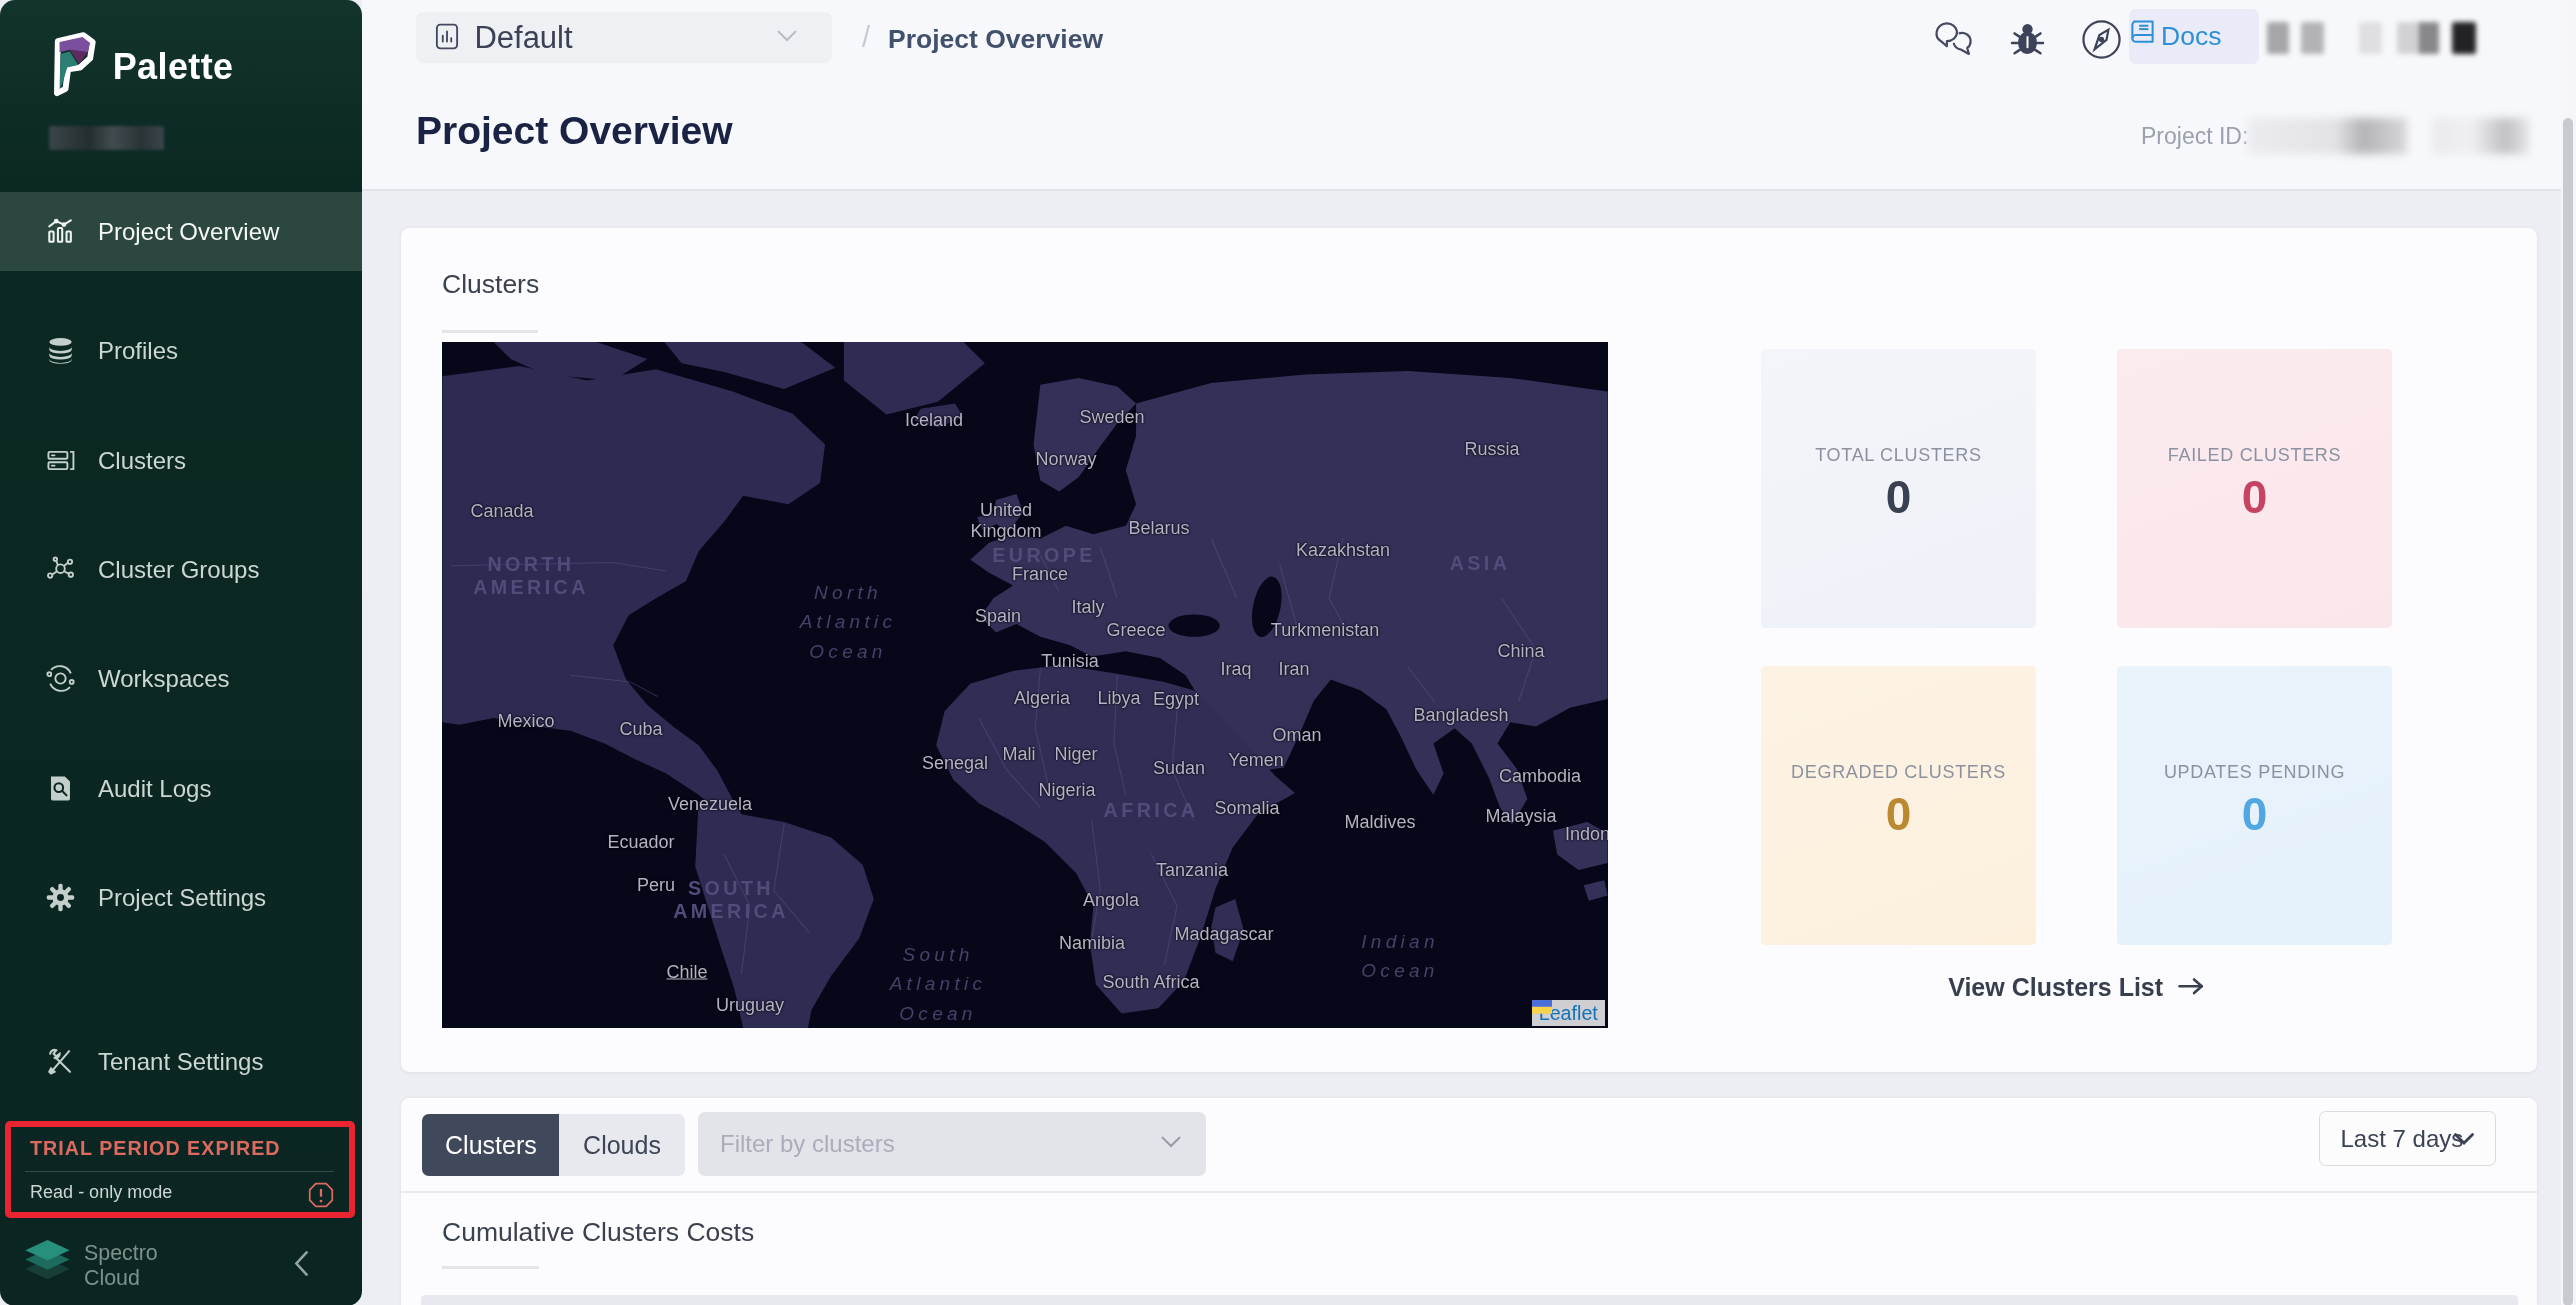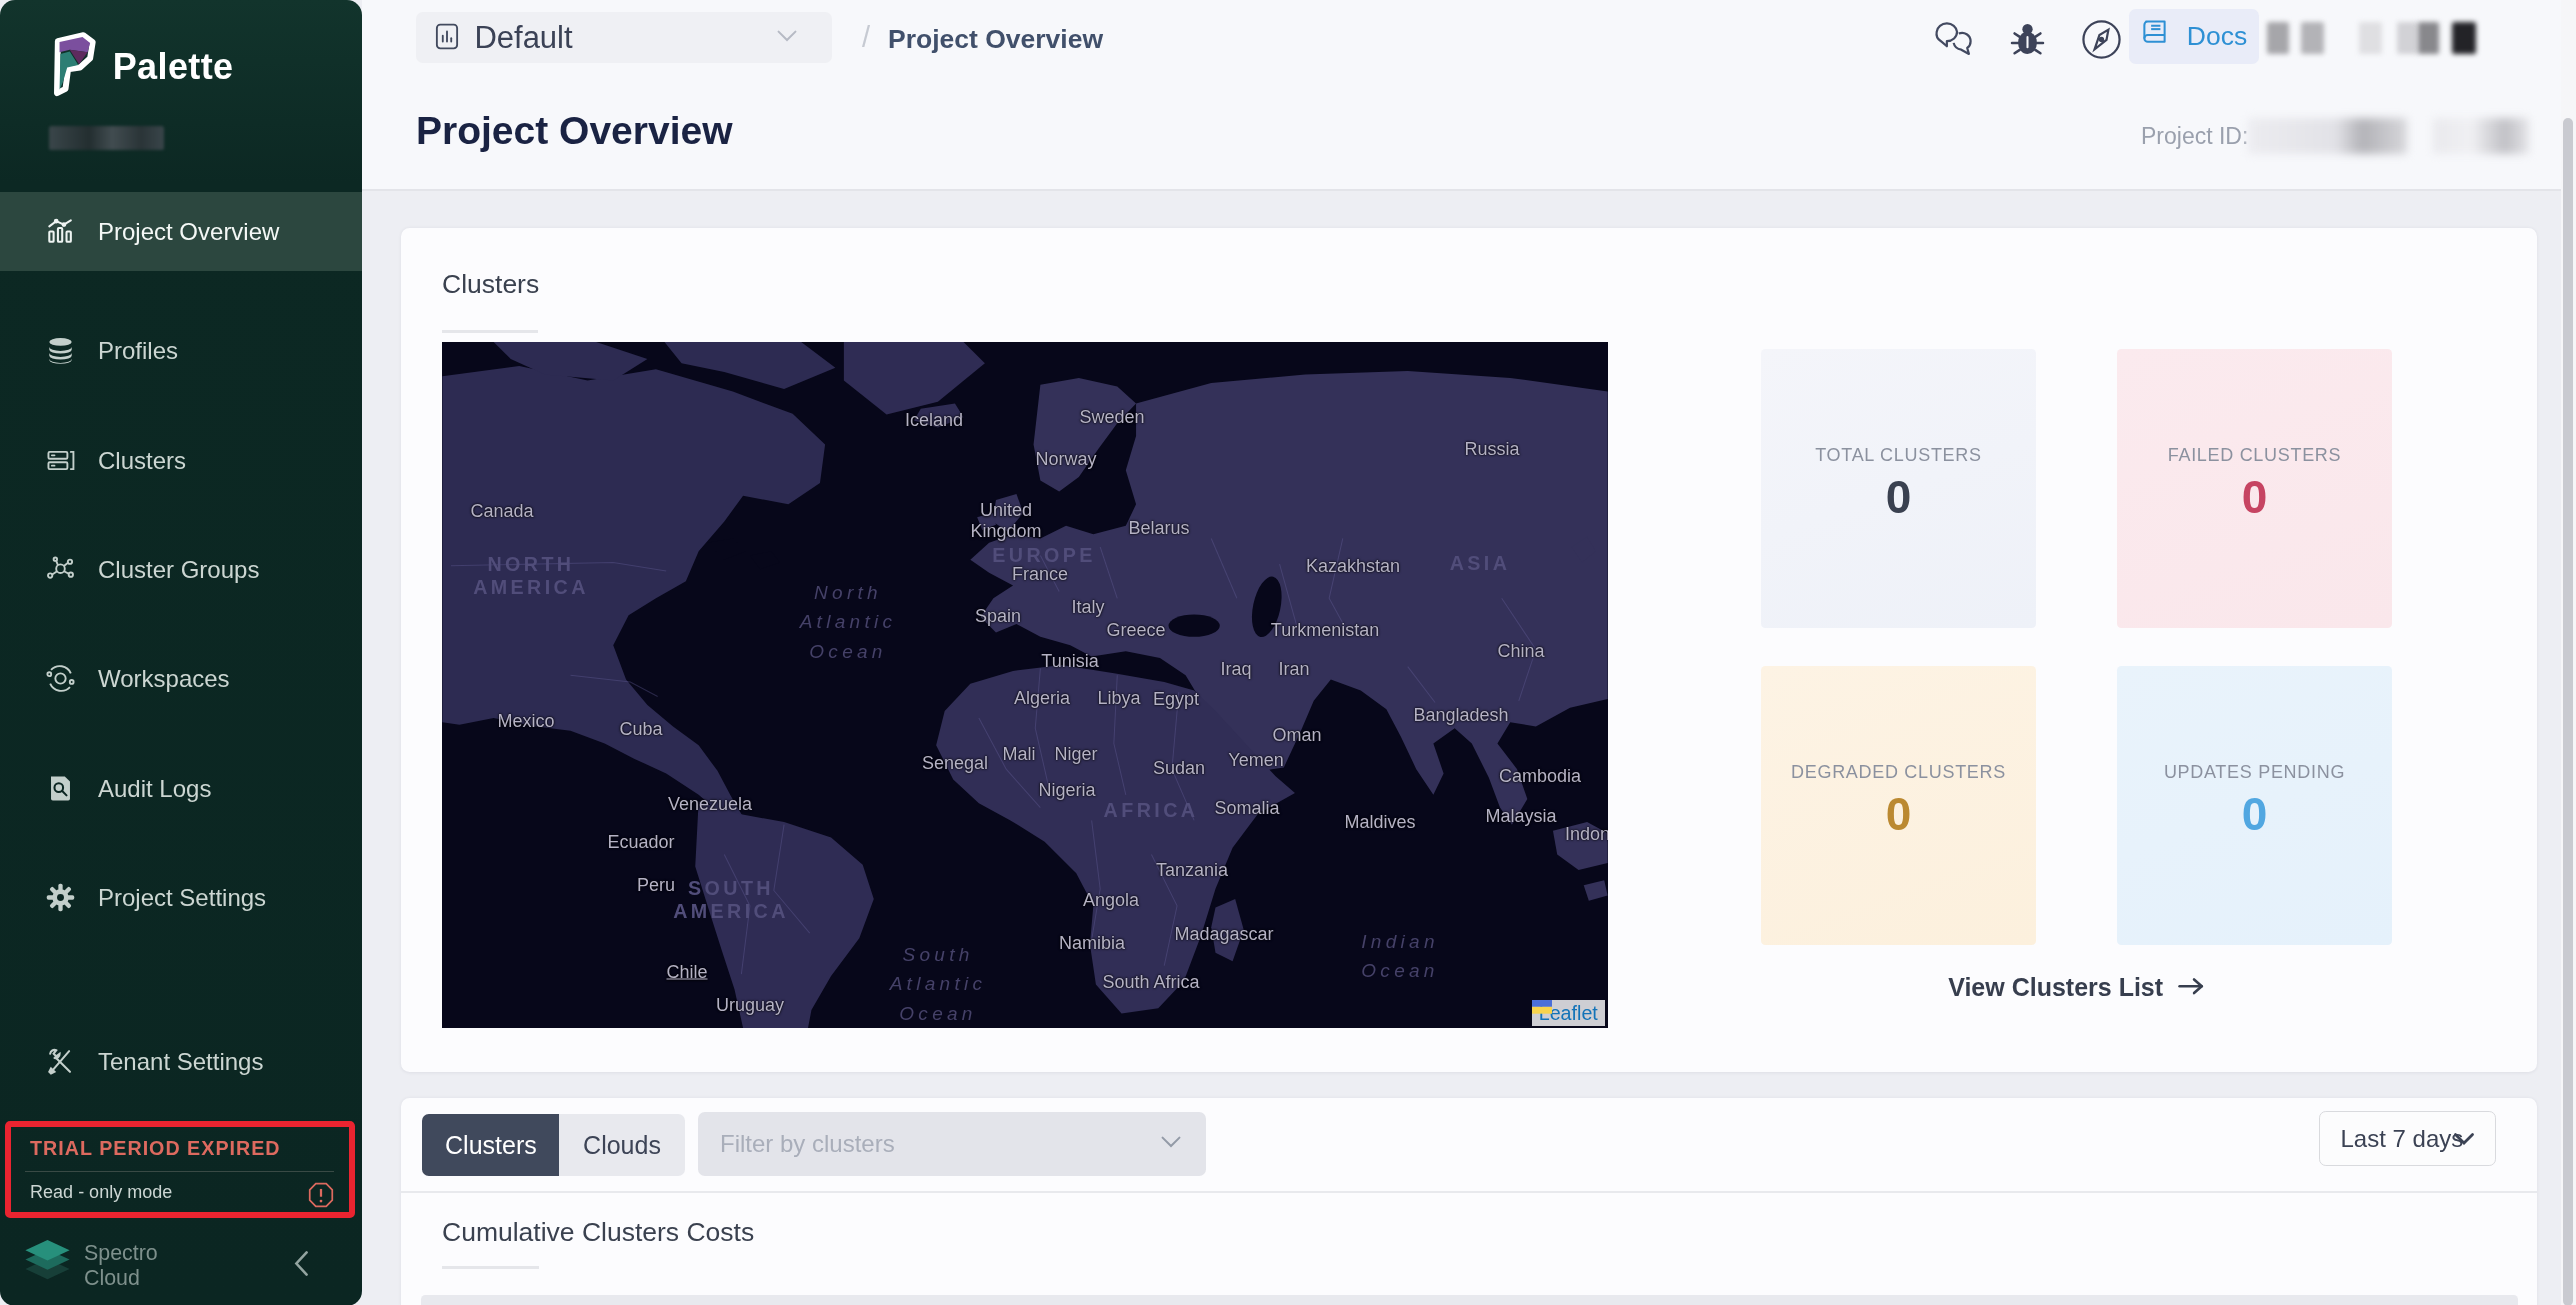--- a/index.html
+++ b/index.html
@@ -32,21 +32,21 @@
   #header-band{position:absolute;left:362px;top:0;width:2214px;height:190px;background:#f7f8fb;}
   .proj-select{position:absolute;left:54px;top:12px;width:416px;height:51px;background:#eff0f4;border-radius:6.8px;
     display:flex;align-items:center;cursor:pointer;}
   .proj-select .psicon{margin-left:19px;}
   .proj-select .pstext{margin-left:15.4px;font-size:31px;color:#3b4256;}
   .proj-select .pschev{position:absolute;right:34px;}
   .crumb-sep{position:absolute;left:500px;top:20.5px;font-size:29px;color:#c6cad2;font-weight:300;}
   .crumb{position:absolute;left:526px;top:24px;font-size:26.5px;font-weight:700;color:#41506b;}
   .top-ico{position:absolute;top:17px;width:43px;height:44px;display:flex;align-items:center;justify-content:center;cursor:pointer;}
   .docs-btn{position:absolute;left:1767px;top:8.5px;width:130px;height:55px;background:#e9ecf8;border-radius:6.8px;
-    display:flex;align-items:center;justify-content:center;gap:19px;cursor:pointer;}
+    display:flex;align-items:center;gap:5px;cursor:pointer;}
   .docs-btn span{font-size:26.5px;color:#2e90d4;font-weight:500;}
   .blurblock{position:absolute;top:22px;height:32px;filter:blur(2.6px);border-radius:2.6px;}
   .h1{position:absolute;left:54px;top:109px;font-size:39px;font-weight:700;color:#1a2343;}
   .projid{position:absolute;left:1779px;top:123px;font-size:23px;color:#9aa0ad;}
   .idblur1{position:absolute;left:1886px;top:118px;width:159px;height:36px;border-radius:3.4px;filter:blur(4.3px);
     background:linear-gradient(90deg,#ececf0 0%,#e2e2e7 55%,#b3b3b8 72%,#d7d7db 100%);}
   .idblur2{position:absolute;left:2071px;top:118px;width:96px;height:36px;border-radius:3.4px;filter:blur(4.3px);
     background:linear-gradient(90deg,#e9e9ed 0%,#f0f0f3 40%,#c0c0c5 75%,#e4e4e8 100%);}
   #header-divider{position:absolute;left:362px;top:189px;width:2214px;height:1.7px;background:#e3e4e9;}
 
@@ -381,21 +381,21 @@
           <span class="mlabel c" style="left: 624px; top: 117px;">Norway</span>
           <span class="mlabel c" style="left: 1050px; top: 107px;">Russia</span>
           <span class="mlabel c" style="left: 60px; top: 169px;">Canada</span>
           <span class="mlabel c" style="left: 564px; top: 179px;">United
 Kingdom</span>
           <span class="mlabel c" style="left: 717px; top: 186px;">Belarus</span>
           <span class="mlabel r" style="left: 89px; top: 234px;">NORTH
 AMERICA</span>
           <span class="mlabel r" style="left: 602px; top: 213px;">EUROPE</span>
           <span class="mlabel c" style="left: 598px; top: 232px;">France</span>
-          <span class="mlabel c" style="left: 901px; top: 224px; margin-left: 10px;">Kazakhstan</span>
+          <span class="mlabel c" style="left: 901px; top: 208px;">Kazakhstan</span>
           <span class="mlabel r" style="left: 1038px; top: 221px;">ASIA</span>
           <span class="mlabel c" style="left: 556px; top: 274px;">Spain</span>
           <span class="mlabel c" style="left: 646px; top: 265px;">Italy</span>
           <span class="mlabel o" style="left: 406px; top: 280px;">North
 Atlantic
 Ocean</span>
           <span class="mlabel c" style="left: 694px; top: 288px;">Greece</span>
           <span class="mlabel c" style="left: 883px; top: 288px;">Turkmenistan</span>
           <span class="mlabel c" style="left: 1079px; top: 309px;">China</span>
           <span class="mlabel c" style="left: 628px; top: 319px;">Tunisia</span>

